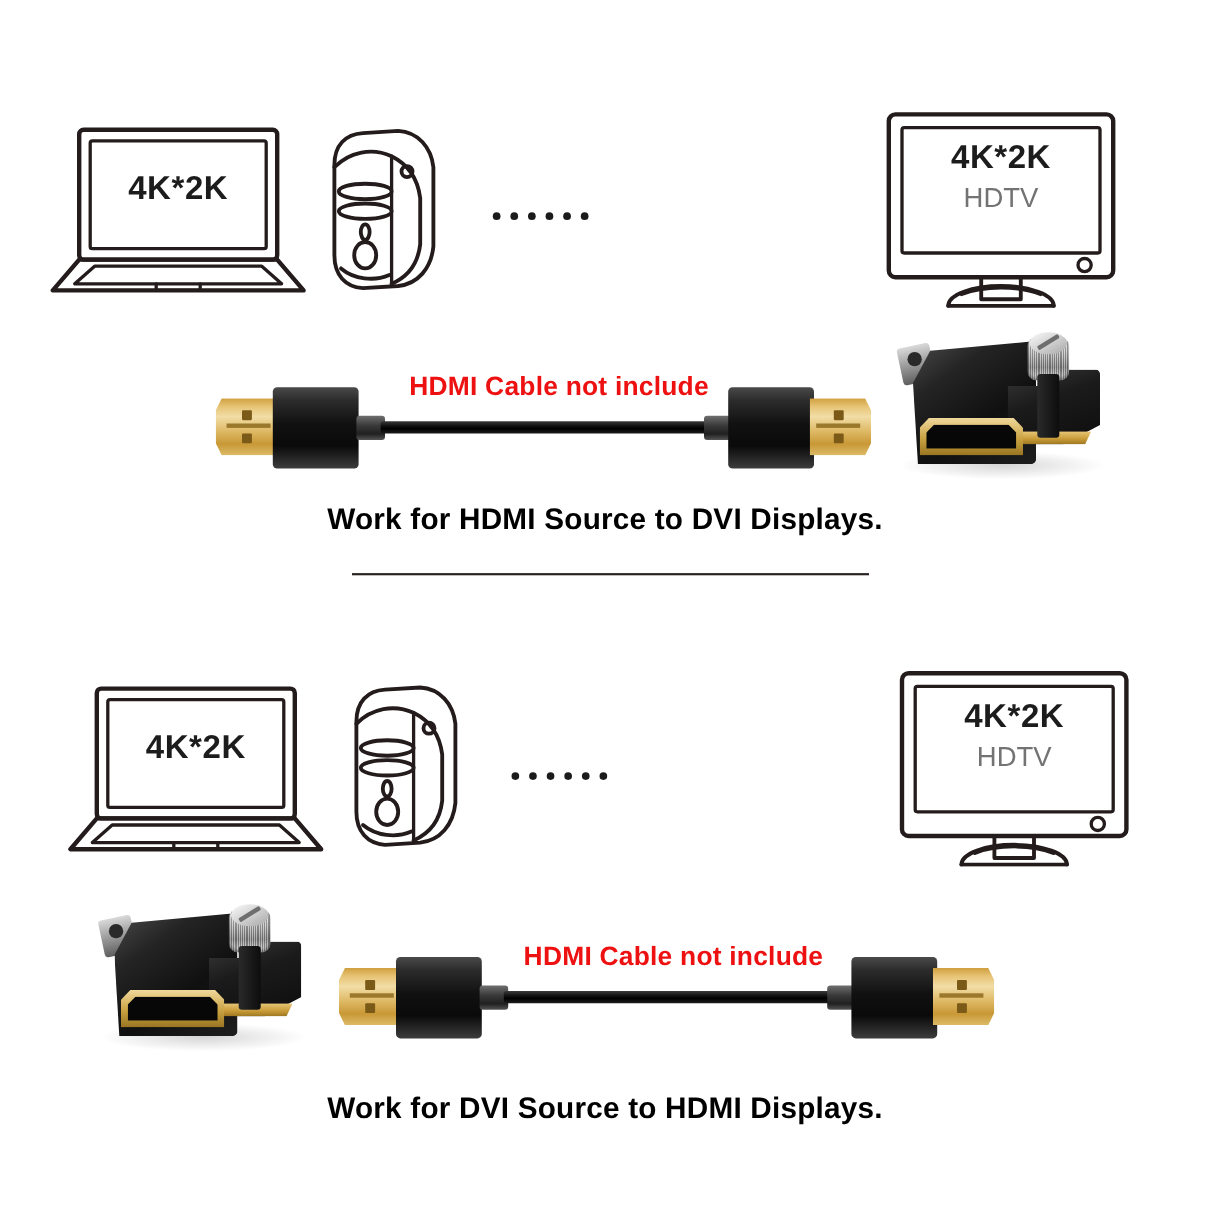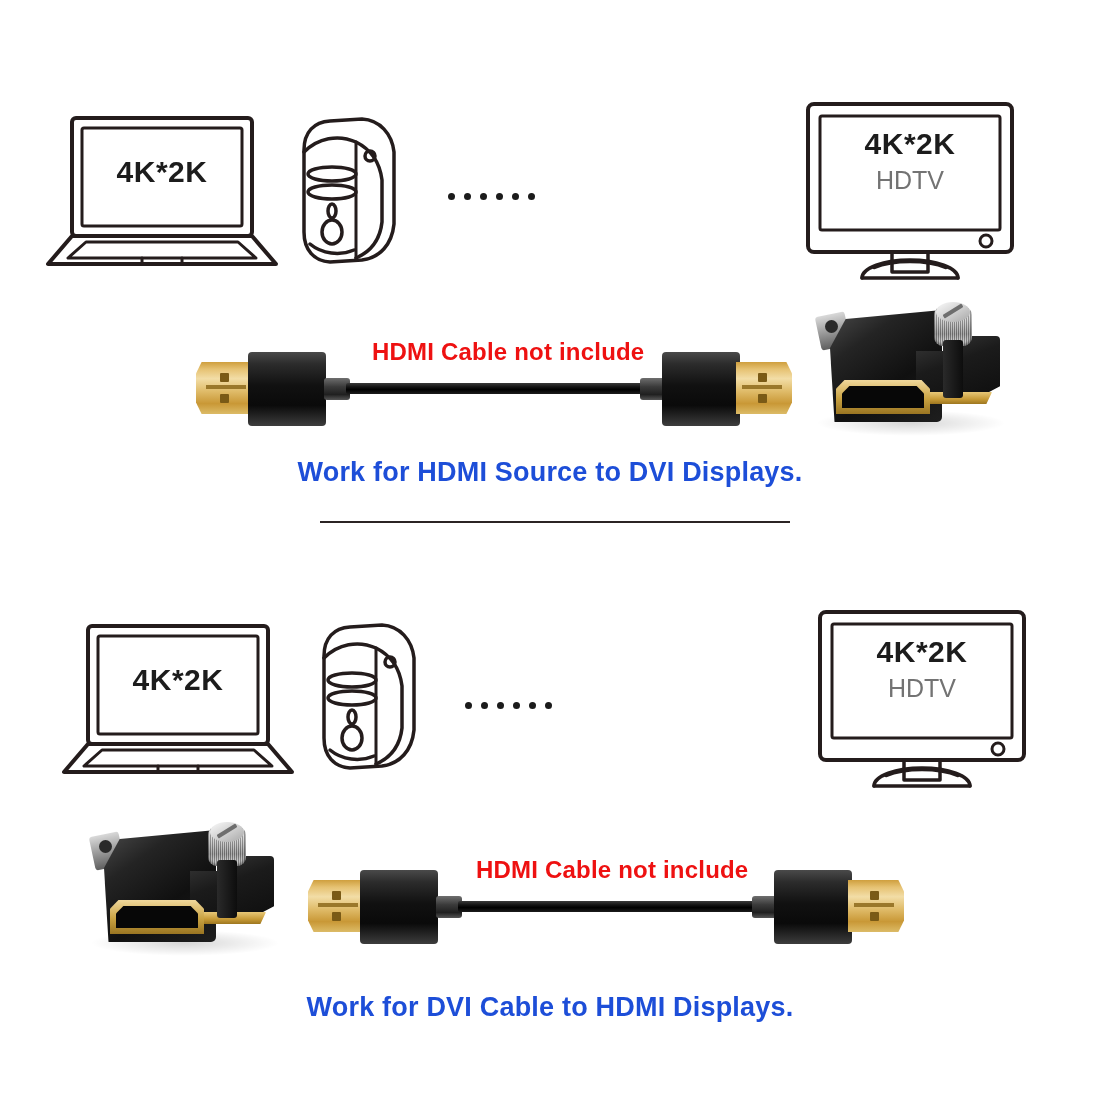--- a/index.html
+++ b/index.html
@@ -57,21 +57,21 @@
     background: #1b1b1b;
   }
 
   
   .caption {
     position: absolute;
     width: 100%;
     text-align: center;
     font-weight: bold;
     font-size: 27px;
-    color: #1d4ed8;
+    color: #000000;
     letter-spacing: 0.2px;
   }
 
   .divider {
     position: absolute;
     height: 2px;
     background: #2b2424;
   }
 
   
@@ -406,15 +406,15 @@
 
     <div class="strain" style="left:444px; top:38px; width:26px; height:22px;"></div>
     <div class="hood" style="left:466px; top:12px; width:78px; height:74px;"></div>
 
     <div class="plug plug-r" style="left:540px; top:22px; width:56px; height:52px;"></div>
     <div class="plug-notch" style="left:546px; top:45px; width:40px; height:4px;"></div>
     <div class="plug-pin" style="left:562px; top:33px; width:9px; height:9px;"></div>
     <div class="plug-pin" style="left:562px; top:54px; width:9px; height:9px;"></div>
   </div>
 
-  <div class="caption" style="left:0; top:992px;">Work for DVI Cable to HDMI Displays.</div>
+  <div class="caption" style="left:0; top:992px;">Work for DVI Source to HDMI Displays.</div>
 
 </div>
 
 </body></html>

